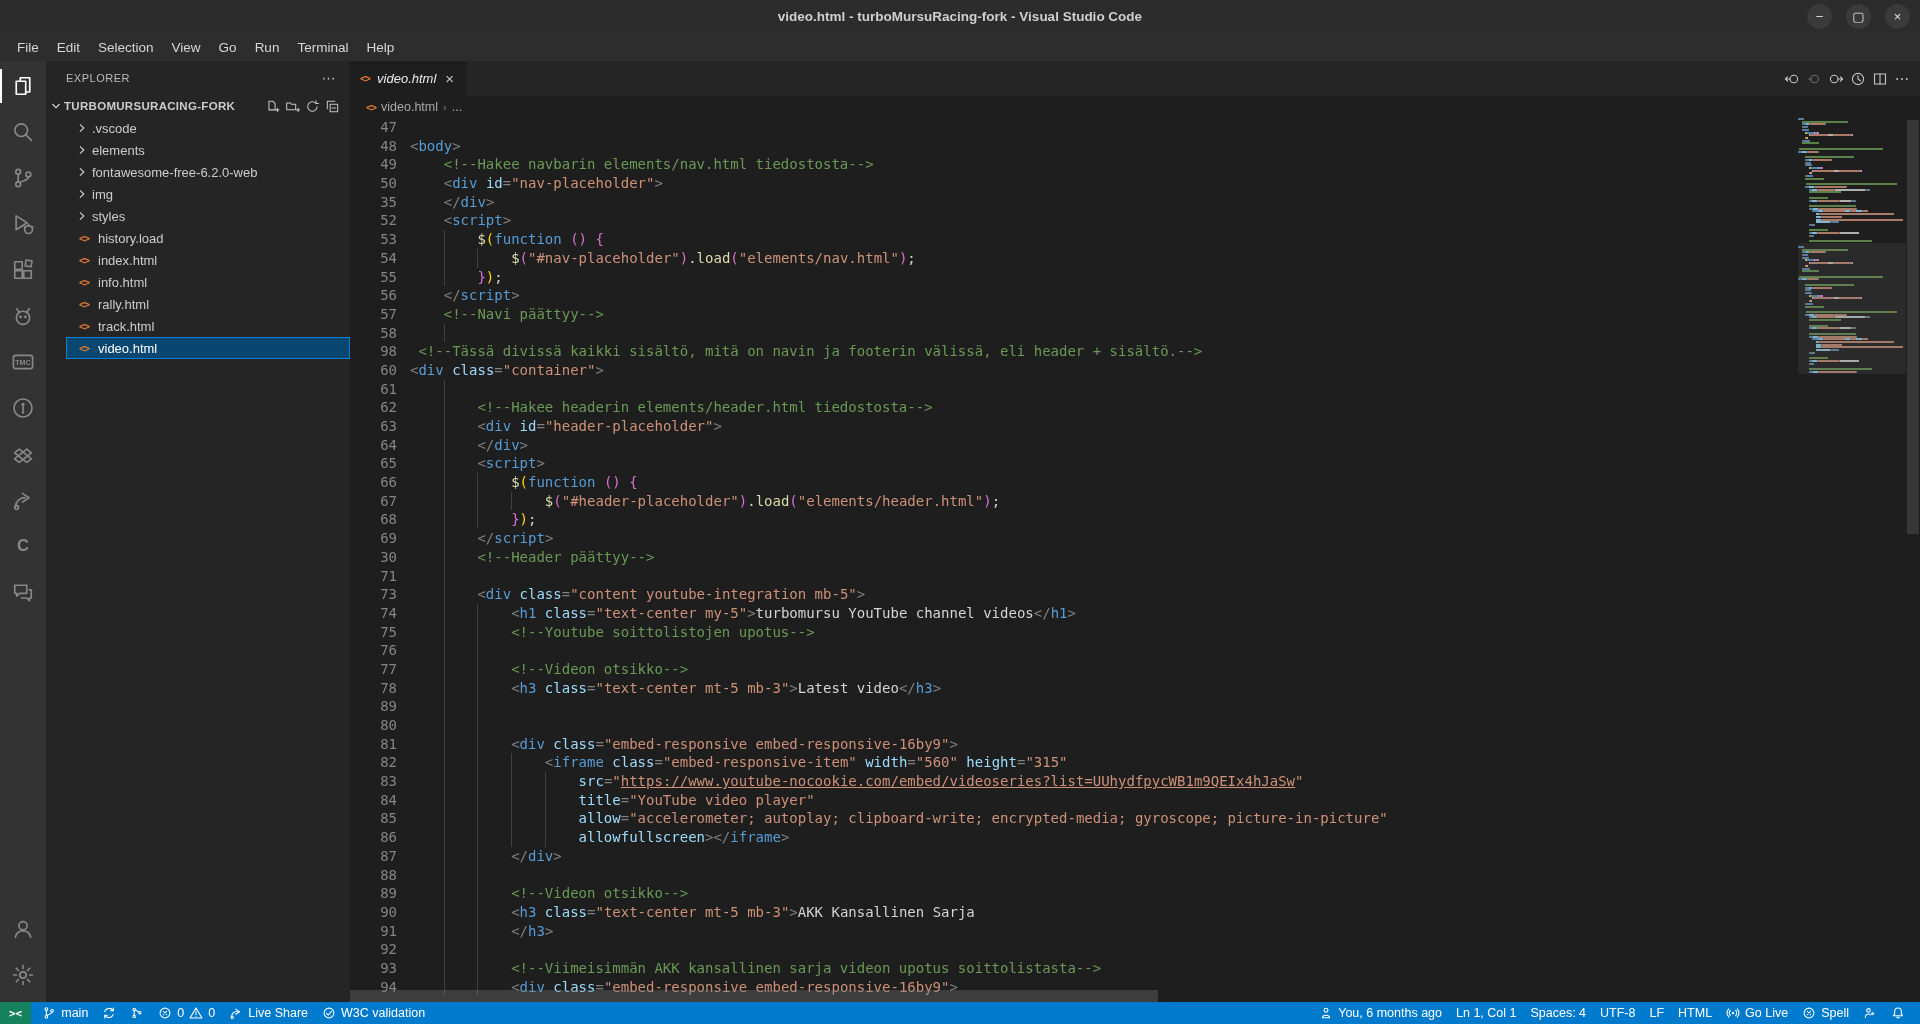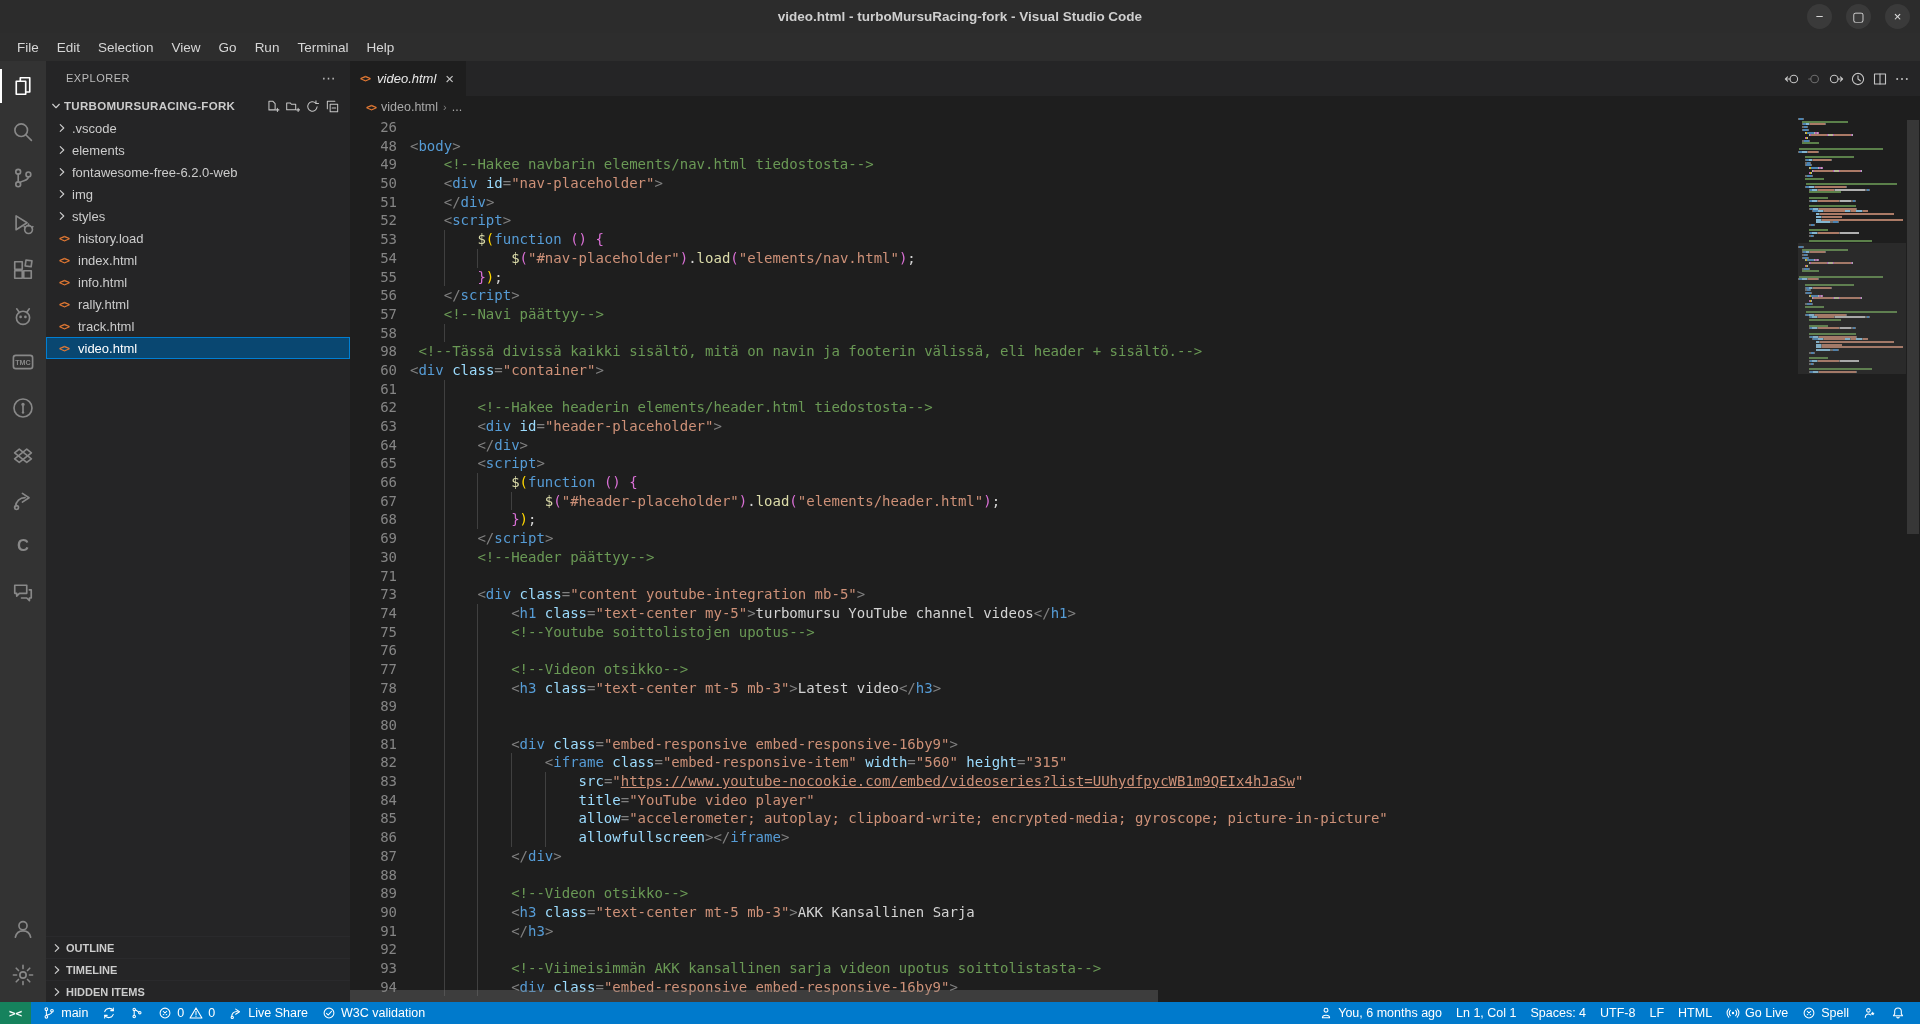--- a/index.html
+++ b/index.html
@@ -32,21 +32,21 @@
 
   
   .sidebar { width:304px; background:#252526; display:flex; flex-direction:column; font-size:13px; }
   .sb-header { height:34px; flex:none; display:flex; align-items:center; padding:0 14px 0 20px;
     font-size:11px; color:#bbbbbb; letter-spacing:.5px; }
   .sb-header .spacer { flex:1; }
   .ws-row { height:22px; flex:none; display:flex; align-items:center; gap:1px; padding-left:3px;
     font-weight:bold; font-size:11.5px; color:#cccccc; letter-spacing:.3px; }
   .ws-actions { margin-left:auto; display:flex; gap:5px; padding-right:10px; color:#c5c5c5; }
   .tree { flex:1; overflow:hidden; }
-  .row { height:22px; display:flex; align-items:center; color:#cccccc; cursor:pointer; }
+  .row { height:22px; display:flex; align-items:center; color:#cccccc; cursor:pointer;margin-left:20px; }
   .row .twisty { width:16px; margin-left:8px; flex:none; display:flex; justify-content:center; color:#cccccc; }
   .row .fileicon { width:16px; margin-left:10px; margin-right:4px; flex:none; text-align:center;
     font-size:10px; letter-spacing:-1px; }
   .row .lbl { margin-left:2px; white-space:nowrap; }
   .row.selected { background:#094771; color:#ffffff; outline:1px solid #007fd4; outline-offset:-1px; }
   .panes { flex:none; }
   .pane { height:22px; display:flex; align-items:center; gap:2px; padding-left:4px;
     font-size:11px; font-weight:bold; color:#cccccc; border-top:1px solid #30303180; }
 
   
@@ -313,46 +313,20 @@
         </div>
         <div class="row">
        <span class="fileicon txticon" style="color:#e37933">&lt;&gt;</span>
        <span class="lbl">track.html</span>
         </div>
         <div class="row selected">
        <span class="fileicon txticon" style="color:#e37933">&lt;&gt;</span>
        <span class="lbl">video.html</span>
         </div>
       </div>
-    <div class="panes" id="panes">
-        <div class="pane">
-       <span class="twisty">
-            <svg width="14" height="14" viewBox="0 0 16 16" fill="none" stroke="currentColor" stroke-width="1.3" stroke-linecap="round" stroke-linejoin="round">
-              <path d="M6 4.2l4 3.8-4 3.8"></path>
-            </svg>
-          </span>
-       <span>OUTLINE</span>
-        </div>
-        <div class="pane">
-       <span class="twisty">
-            <svg width="14" height="14" viewBox="0 0 16 16" fill="none" stroke="currentColor" stroke-width="1.3" stroke-linecap="round" stroke-linejoin="round">
-              <path d="M6 4.2l4 3.8-4 3.8"></path>
-            </svg>
-          </span>
-       <span>TIMELINE</span>
-        </div>
-        <div class="pane">
-       <span class="twisty">
-            <svg width="14" height="14" viewBox="0 0 16 16" fill="none" stroke="currentColor" stroke-width="1.3" stroke-linecap="round" stroke-linejoin="round">
-              <path d="M6 4.2l4 3.8-4 3.8"></path>
-            </svg>
-          </span>
-       <span>HIDDEN ITEMS</span>
-        </div>
-      </div>
   </div>
 
   <div class="editor">
     <div class="tabbar">
       <div class="tab">
         <span class="fileicon txticon" id="tab-fileicon" style="color: rgb(227, 121, 51);">&lt;&gt;</span>
         <span class="tab-label">video.html</span>
         <span class="tab-close">×</span>
       </div>
       <div class="tab-actions" id="tab-actions">
@@ -396,25 +370,25 @@
         </div>
     </div>
     <div class="breadcrumb">
       <span class="fileicon txticon" id="bc-fileicon" style="color: rgb(227, 121, 51);">&lt;&gt;</span>
       <span>video.html</span>
       <span class="bc-sep">›</span>
       <span>...</span>
     </div>
     <div class="codewrap">
       <div class="lines" id="lines">
-          <div class="line"><span class="ln">26</span><span class="lc"></span></div>
+          <div class="line"><span class="ln">47</span><span class="lc"></span></div>
           <div class="line"><span class="ln">48</span><span class="lc"><span style="color: rgb(128, 128, 128);">&lt;</span><span style="color: rgb(86, 156, 214);">body</span><span style="color: rgb(128, 128, 128);">&gt;</span></span></div>
           <div class="line"><span class="ln">49</span><span class="lc"><span style="color: rgb(106, 153, 85);">    &lt;!--Hakee navbarin elements/nav.html tiedostosta--&gt;</span></span></div>
           <div class="line"><span class="ln">50</span><span class="lc"><span style="color: rgb(128, 128, 128);">    &lt;</span><span style="color: rgb(86, 156, 214);">div</span><span style="color: rgb(156, 220, 254);"> id</span><span style="color: rgb(128, 128, 128);">=</span><span style="color: rgb(206, 145, 120);">"nav-placeholder"</span><span style="color: rgb(128, 128, 128);">&gt;</span></span></div>
-          <div class="line"><span class="ln">51</span><span class="lc"><span style="color: rgb(128, 128, 128);">    &lt;/</span><span style="color: rgb(86, 156, 214);">div</span><span style="color: rgb(128, 128, 128);">&gt;</span></span></div>
+          <div class="line"><span class="ln">35</span><span class="lc"><span style="color: rgb(128, 128, 128);">    &lt;/</span><span style="color: rgb(86, 156, 214);">div</span><span style="color: rgb(128, 128, 128);">&gt;</span></span></div>
           <div class="line"><span class="ln">52</span><span class="lc"><span style="color: rgb(128, 128, 128);">    &lt;</span><span style="color: rgb(86, 156, 214);">script</span><span style="color: rgb(128, 128, 128);">&gt;</span></span></div>
           <div class="line"><span class="ln">53</span><span class="lc"><span class="guide" style="left:calc(13px + 4ch)"></span><span style="color: rgb(220, 220, 170);">        $</span><span style="color: rgb(255, 215, 0);">(</span><span style="color: rgb(86, 156, 214);">function</span><span style="color: rgb(212, 212, 212);"> </span><span style="color: rgb(218, 112, 214);">()</span><span style="color: rgb(212, 212, 212);"> </span><span style="color: rgb(218, 112, 214);">{</span></span></div>
           <div class="line"><span class="ln">54</span><span class="lc"><span class="guide" style="left:calc(13px + 4ch)"></span><span class="guide" style="left:calc(13px + 8ch)"></span><span style="color: rgb(220, 220, 170);">            $</span><span style="color: rgb(218, 112, 214);">(</span><span style="color: rgb(206, 145, 120);">"#nav-placeholder"</span><span style="color: rgb(218, 112, 214);">)</span><span style="color: rgb(212, 212, 212);">.</span><span style="color: rgb(220, 220, 170);">load</span><span style="color: rgb(218, 112, 214);">(</span><span style="color: rgb(206, 145, 120);">"elements/nav.html"</span><span style="color: rgb(218, 112, 214);">)</span><span style="color: rgb(212, 212, 212);">;</span></span></div>
           <div class="line"><span class="ln">55</span><span class="lc"><span class="guide" style="left:calc(13px + 4ch)"></span><span style="color: rgb(218, 112, 214);">        }</span><span style="color: rgb(255, 215, 0);">)</span><span style="color: rgb(212, 212, 212);">;</span></span></div>
           <div class="line"><span class="ln">56</span><span class="lc"><span style="color: rgb(128, 128, 128);">    &lt;/</span><span style="color: rgb(86, 156, 214);">script</span><span style="color: rgb(128, 128, 128);">&gt;</span></span></div>
           <div class="line"><span class="ln">57</span><span class="lc"><span style="color: rgb(106, 153, 85);">    &lt;!--Navi päättyy--&gt;</span></span></div>
           <div class="line"><span class="ln">58</span><span class="lc"><span class="guide" style="left:calc(13px + 4ch)"></span></span></div>
           <div class="line"><span class="ln">98</span><span class="lc"><span style="color: rgb(106, 153, 85);"> &lt;!--Tässä divissä kaikki sisältö, mitä on navin ja footerin välissä, eli header + sisältö.--&gt;</span></span></div>
           <div class="line"><span class="ln">60</span><span class="lc"><span style="color: rgb(128, 128, 128);">&lt;</span><span style="color: rgb(86, 156, 214);">div</span><span style="color: rgb(156, 220, 254);"> class</span><span style="color: rgb(128, 128, 128);">=</span><span style="color: rgb(206, 145, 120);">"container"</span><span style="color: rgb(128, 128, 128);">&gt;</span></span></div>
           <div class="line"><span class="ln">61</span><span class="lc"><span class="guide" style="left:calc(13px + 4ch)"></span></span></div>

